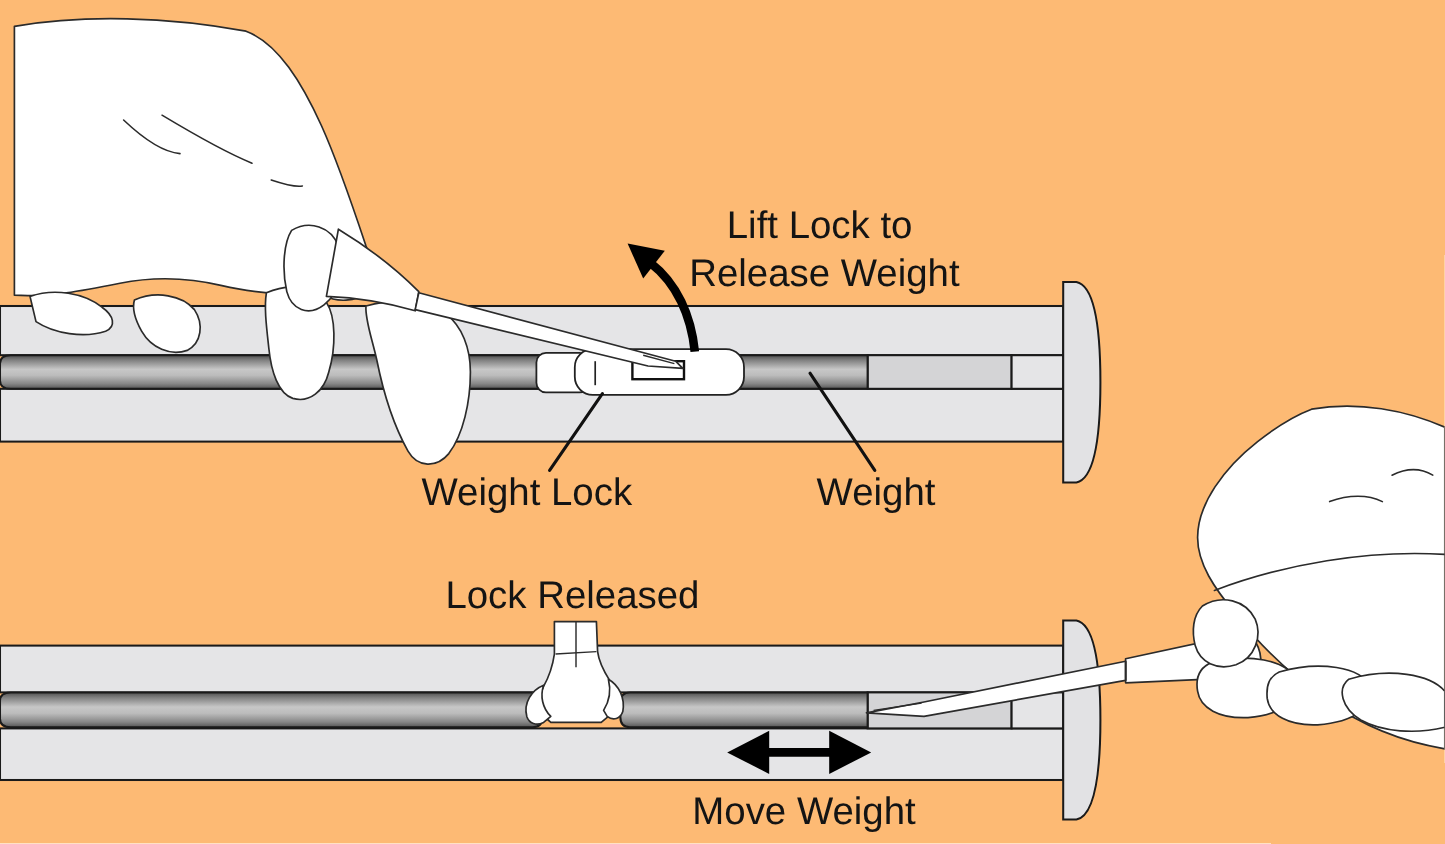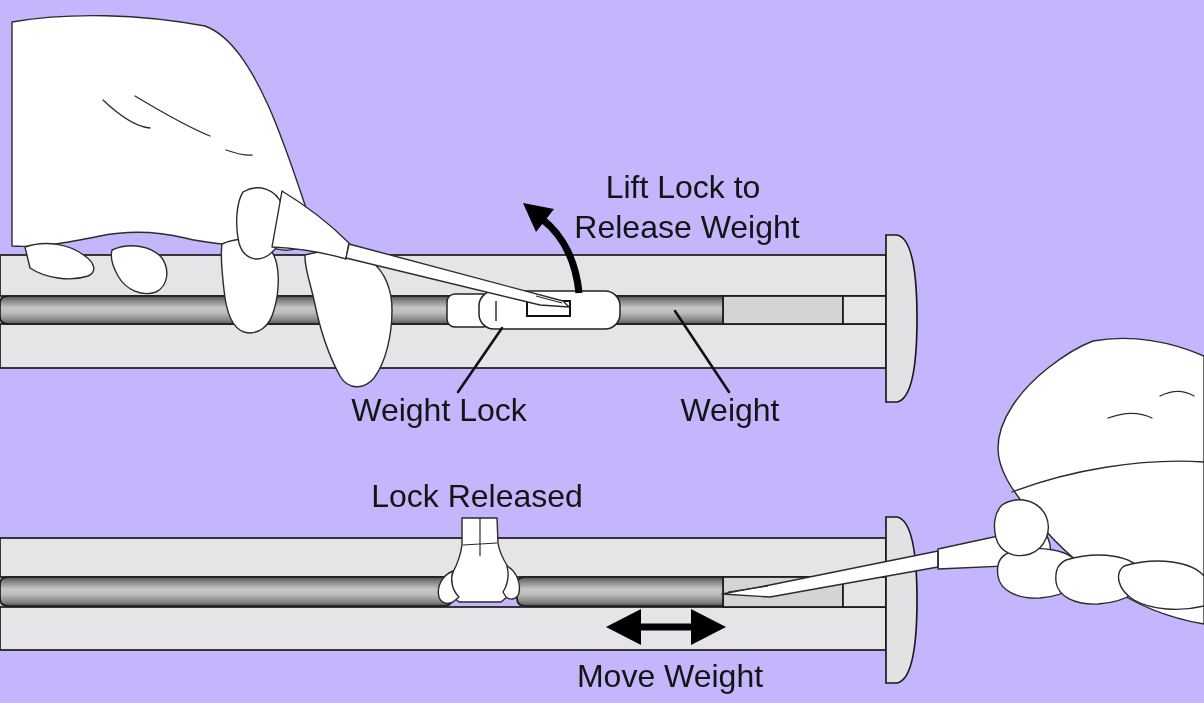--- a/index.html
+++ b/index.html
@@ -1,16 +1,16 @@
 <!DOCTYPE html>
 <html><head>
 <meta charset="utf-8">
 <style>
   html,body{margin:0;padding:0;background:#fff;}
-  .stage{position:relative;width:1204px;height:703px;background:#c4b5fd;overflow:hidden;
+  .stage{position:relative;width:1204px;height:703px;background:#fdba74;overflow:hidden;
          font-family:"Liberation Sans","DejaVu Sans",sans-serif;}
   svg{position:absolute;left:0;top:0;}
   .lbl{font-family:"Liberation Sans","DejaVu Sans",sans-serif;font-size:32px;fill:#141414;}
   .outline{stroke:#1a1a1a;stroke-width:1.7;}
   .hand{fill:#ffffff;stroke:#2b2b2b;stroke-width:1.4;stroke-linejoin:round;}
   .crease{fill:none;stroke:#2b2b2b;stroke-width:1.3;stroke-linecap:round;}
   .tool{fill:#ffffff;stroke:#2b2b2b;stroke-width:1.4;stroke-linejoin:round;}
   .leader{stroke:#111;stroke-width:2.6;stroke-linecap:round;}
   .arrowline{stroke:#000;stroke-width:7.2;fill:none;stroke-linecap:butt;}
 </style>

